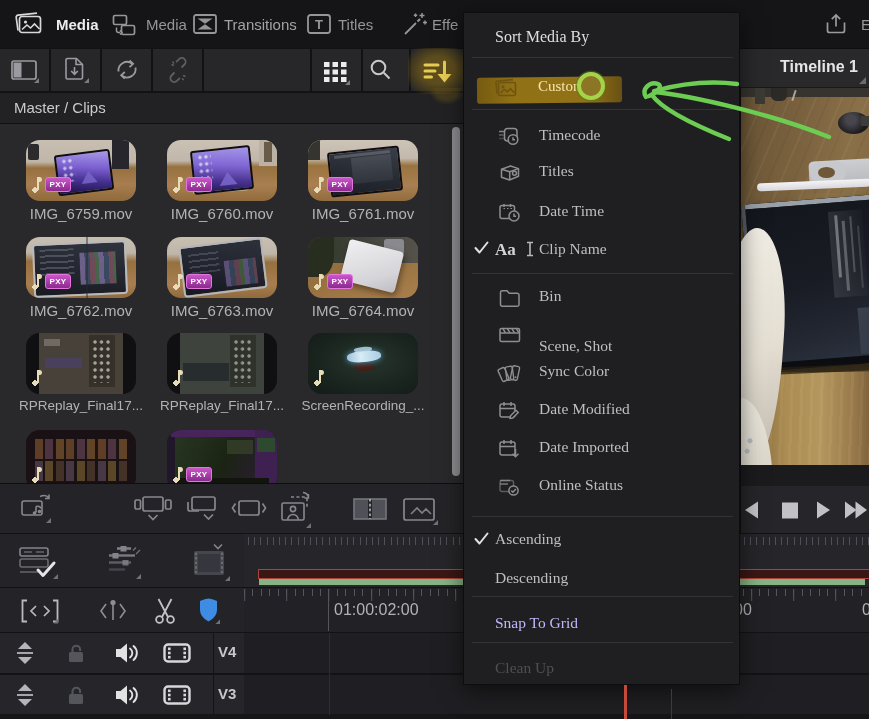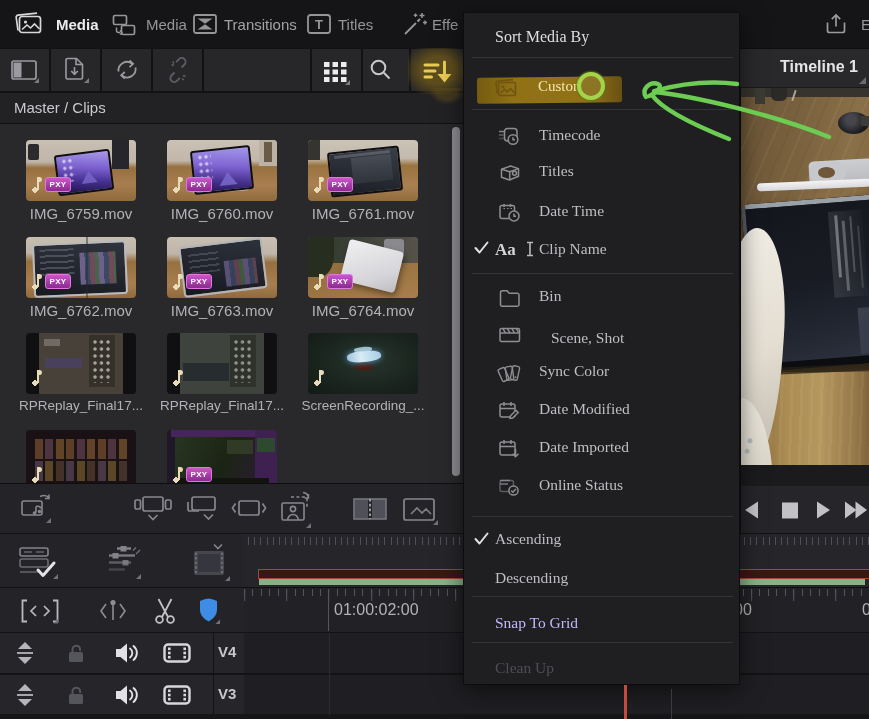--- a/index.html
+++ b/index.html
@@ -276,21 +276,21 @@
     <div class="abs" style="left:8px;top:7px;width:94px;height:41px;background:linear-gradient(115deg,#283522 0%,#1b2414 55%,#2c1c36 100%);"></div>
     <div class="abs" style="left:88px;top:0px;width:22px;height:56px;background:#3e2150;"></div>
     <div class="abs" style="left:90px;top:8px;width:18px;height:14px;background:#2e4a2e;"></div>
     <div class="abs" style="left:60px;top:10px;width:26px;height:14px;background:#39452c;opacity:.7;"></div>
     <div class="abs" style="left:8px;top:48px;width:94px;height:8px;background:#11150d;"></div>
     <div class="note"></div>
       <div class="pxy">PXY</div>
   </div>
 </div>
 <style>
- .thumb{position:absolute;width:110px;height:61px;border-radius:4px;overflow:hidden;background:#202023;}
+ .thumb{position:absolute;width:110px;height:61px;border-radius:14px;overflow:hidden;background:#202023;}
  .thumb .abs{position:absolute;}
  .lab{position:absolute;width:140px;margin-left:-5px;text-align:center;color:#b2b2b6;font-size:15px;white-space:nowrap;overflow:hidden;}
  .pxy{position:absolute;left:19px;top:37px;width:24px;height:13px;border-radius:3px;z-index:3;
       background:linear-gradient(180deg,#cb56ca,#8a2a8e);border:1.5px solid #e275de;
       color:#fff;font-size:8px;font-weight:700;text-align:center;line-height:13px;letter-spacing:.4px;}
  .note{position:absolute;left:5px;top:36px;width:12px;height:17px;z-index:3;
        background:radial-gradient(circle at 4px 14px,#e7dbb8 0 2.6px,transparent 2.8px);}
  .note::after{content:"";position:absolute;left:6px;top:1px;width:1.8px;height:13px;background:#e7dbb8;}
  .note::before{content:"";position:absolute;left:6.5px;top:1px;width:4.5px;height:5px;border-radius:0 80% 60% 0;background:#e7dbb8;}
 </style>
@@ -645,21 +645,21 @@
   <div class="abs txt" style="left:75px;top:274px;">Bin</div>
   <div class="abs" style="left:33px;top:310px;" id="mi-scene">
       <svg width="26" height="24" viewBox="0 0 26 24">
         <g fill="none" stroke="#8e8e92" stroke-width="1.5">
           <rect x="3" y="5.5" width="19.5" height="13" rx="1.5"></rect>
           <path d="M3 10 h19.5"></path>
           <path d="M6 5.8 l2.5 4 M10.5 5.8 l2.5 4 M15 5.8 l2.5 4 M19.5 5.8 l2.2 3.6"></path>
         </g>
       </svg>
     </div>
-  <div class="abs txt" style="left:75px;top:316px;margin-left:12px;">Scene, Shot</div>
+  <div class="abs txt" style="left:75px;top:324px;">Scene, Shot</div>
   <div class="abs" style="left:33px;top:348px;" id="mi-clipcolor">
       <svg width="26" height="24" viewBox="0 0 26 24">
         <g fill="none" stroke="#8e8e92" stroke-width="1.4">
           <rect x="3" y="7" width="7" height="13" rx="1.5" transform="rotate(-24 6.5 13.5)"></rect>
           <rect x="9" y="5.5" width="7" height="13.5" rx="1.5" transform="rotate(-8 12.5 12)"></rect>
           <rect x="14.5" y="5" width="7" height="14" rx="1.5" transform="rotate(12 18 12)"></rect>
           <circle cx="18.6" cy="16.2" r="0.9" fill="#8e8e92" stroke="none"></circle>
         </g>
       </svg>
     </div>

